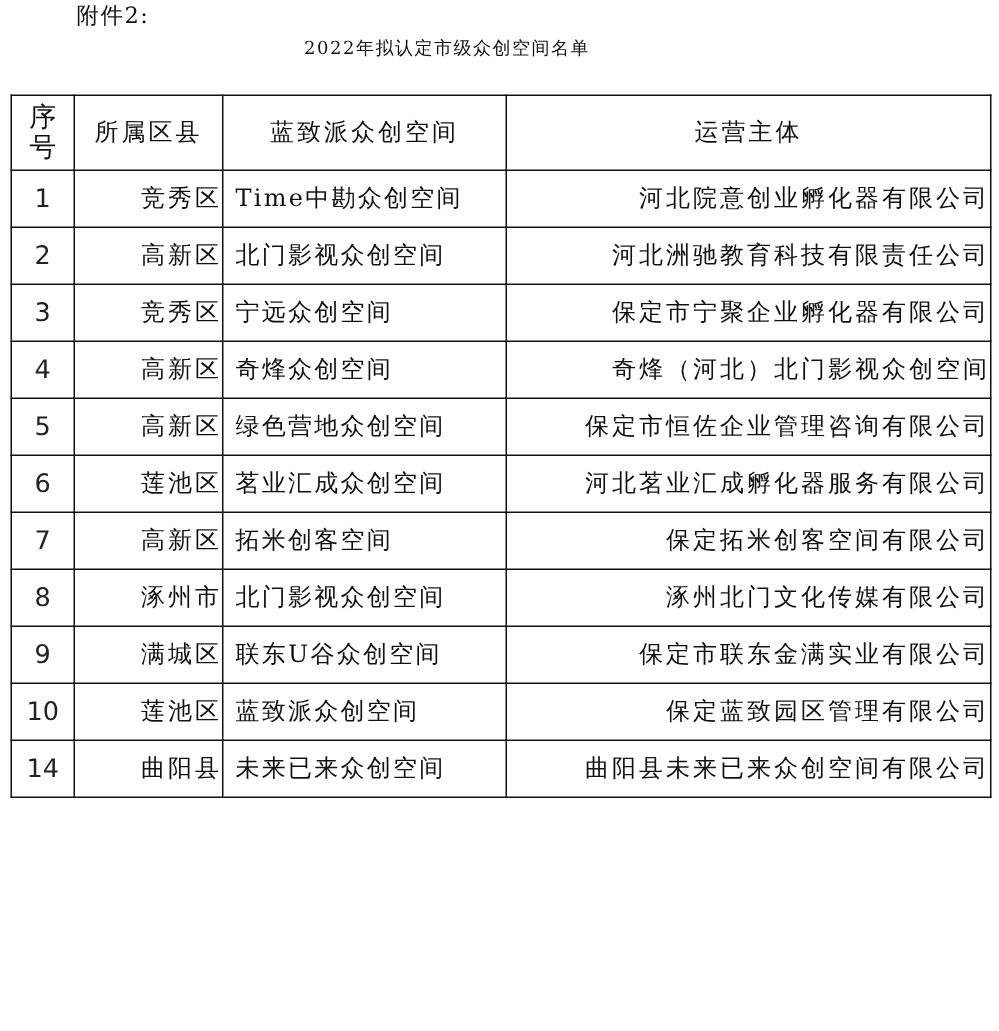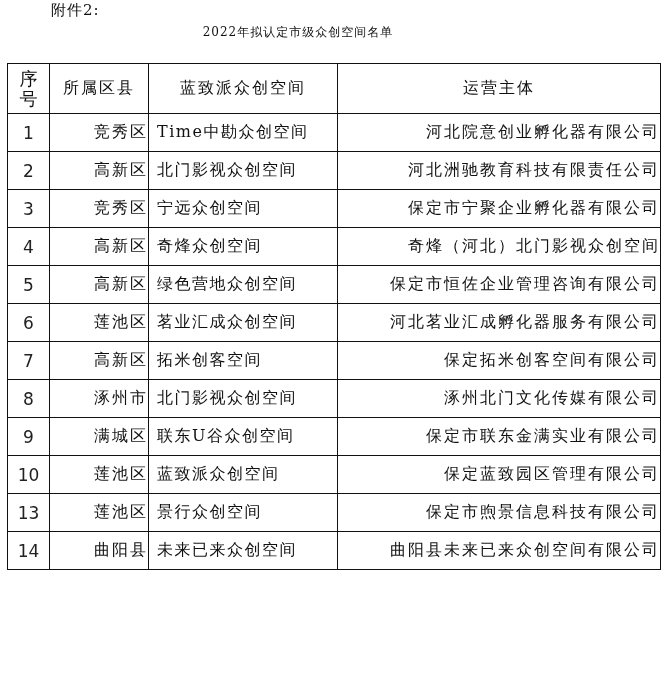--- a/index.html
+++ b/index.html
@@ -115,25 +115,19 @@
         <td class="name">联东U谷众创空间</td>
         <td class="operator">保定市联东金满实业有限公司</td>
       </tr>
       <tr>
         <td class="seq">10</td>
         <td class="district">莲池区</td>
         <td class="name">蓝致派众创空间</td>
         <td class="operator">保定蓝致园区管理有限公司</td>
       </tr>
       <tr>
-        <td class="seq">13</td>
-        <td class="district">莲池区</td>
-        <td class="name">景行众创空间</td>
-        <td class="operator">保定市煦景信息科技有限公司</td>
-      </tr>
-      <tr>
         <td class="seq">14</td>
         <td class="district">曲阳县</td>
         <td class="name">未来已来众创空间</td>
         <td class="operator">曲阳县未来已来众创空间有限公司</td>
       </tr>
     </tbody>
 </table>
 
 </body></html>

